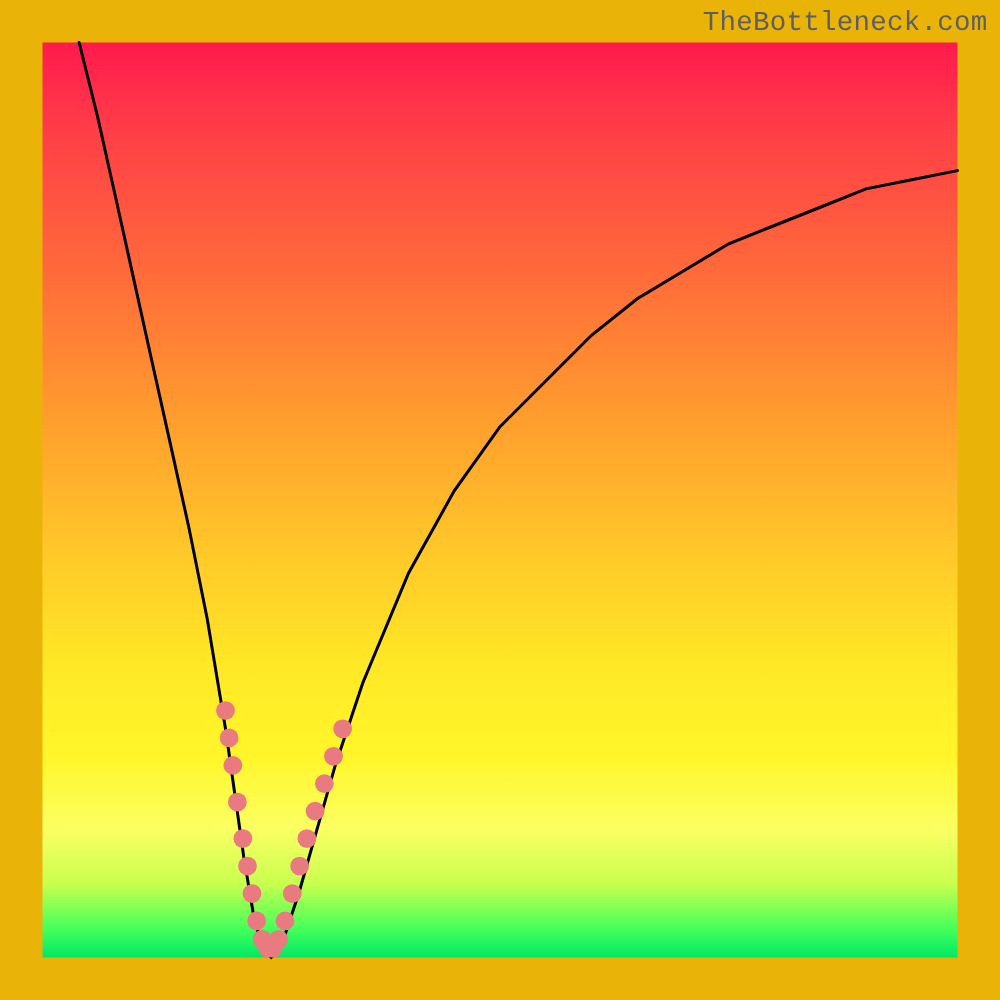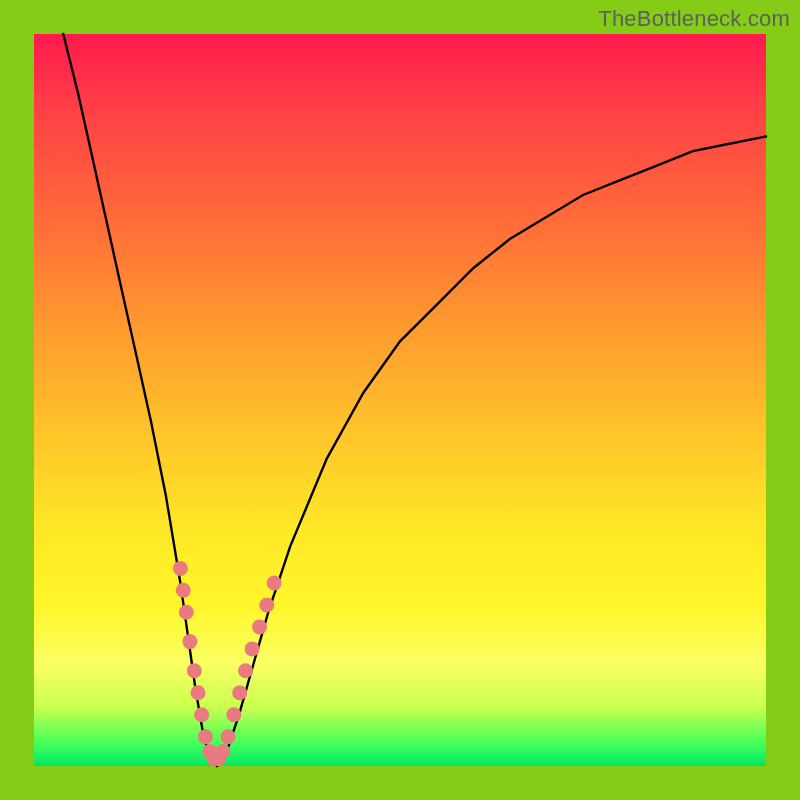--- a/index.html
+++ b/index.html
@@ -8,21 +8,22 @@
     width: 800px;
     height: 800px;
     overflow: hidden;
     background: #000;
     font-family: Arial, Helvetica, sans-serif;
   }
   .frame {
     position: absolute;
     left: 0; top: 0;
     width: 800px; height: 800px;
-    background: #84cc16;
+    background: #eab308;
+    font-family: Liberation Mono, monospace;
   }
   .plot-area {
     position: absolute;
     left: 34px;
     top: 34px;
     width: 732px;
     height: 732px;
     
     background: linear-gradient(
       to bottom,

